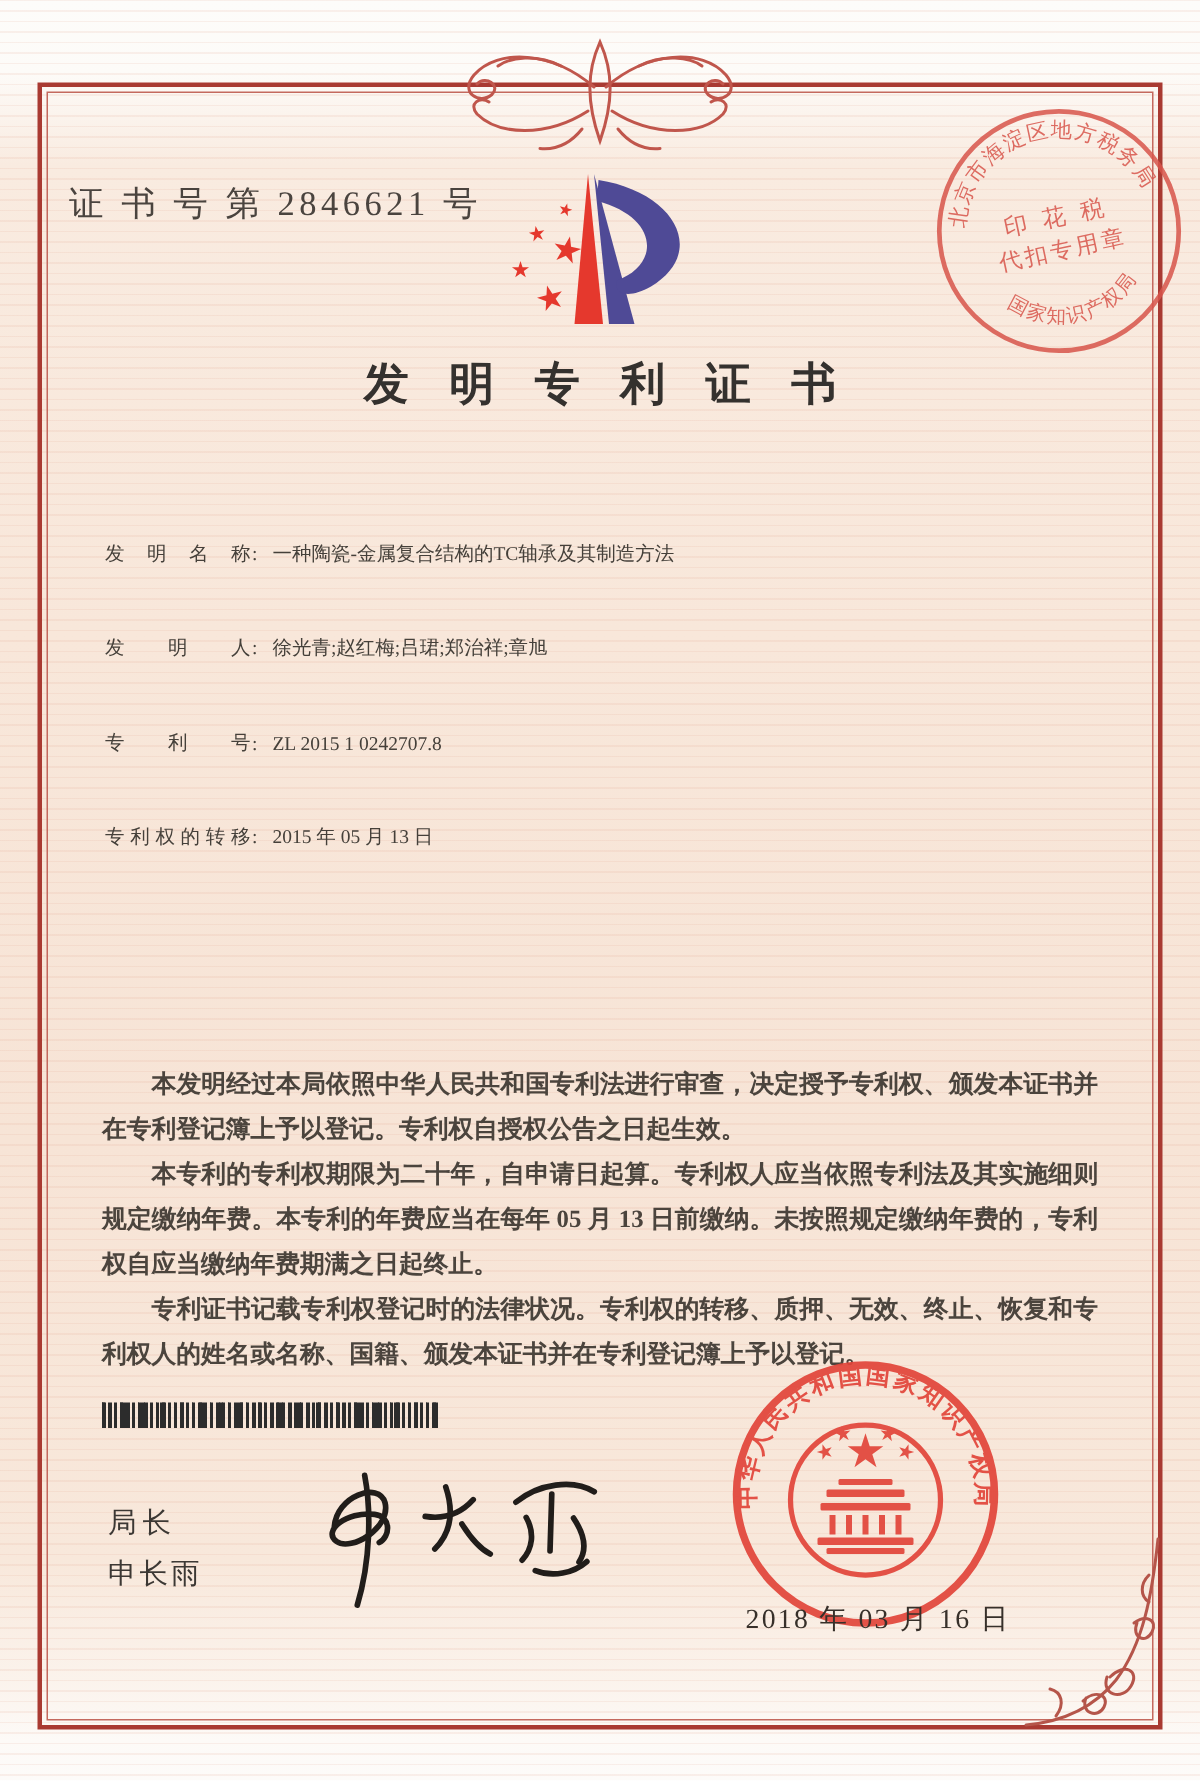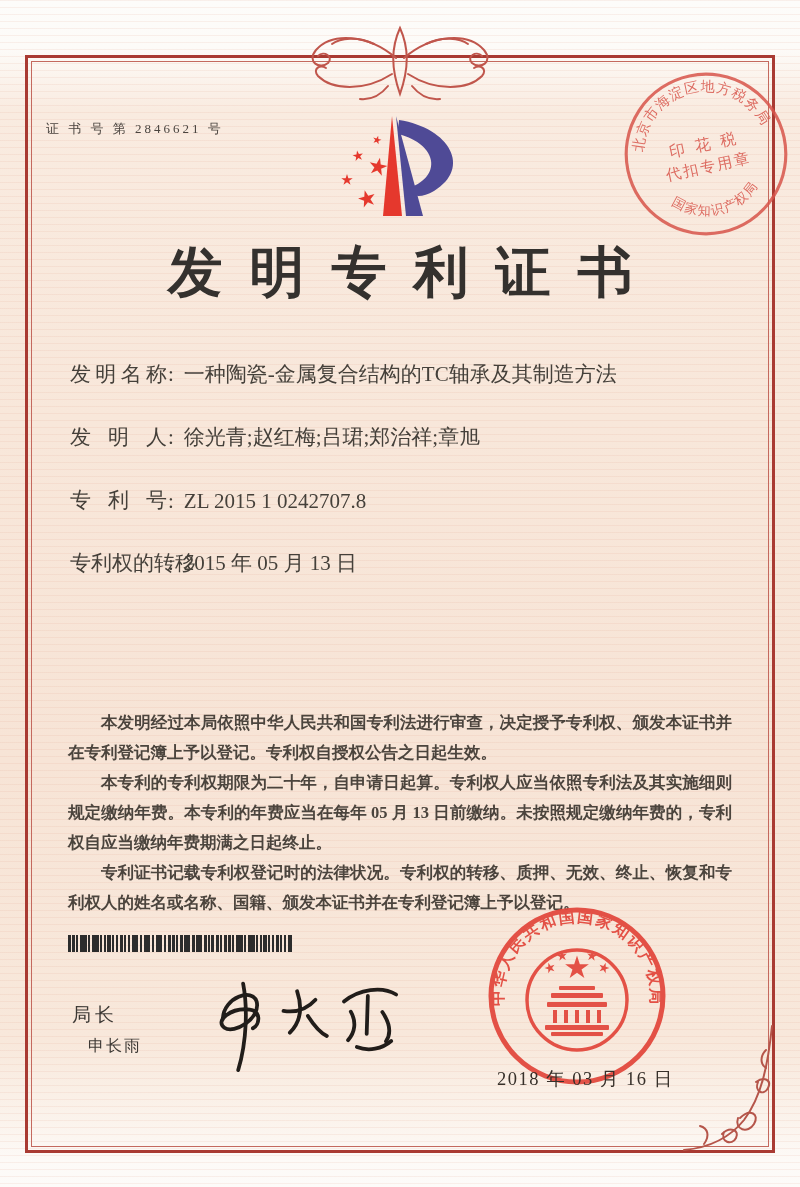--- a/index.html
+++ b/index.html
@@ -11,48 +11,48 @@
       linear-gradient(180deg,#fdfcfa 0px,#fdfbf8 48px,#f9ebe0 110px,#f8e7da 420px,#f7e4d6 760px,#f8e8db 1040px,#fbf3ec 1120px,#fdfaf7 1160px,#fdfbf9 1187px);
   }
   
   .frame{position:absolute;left:25px;top:55px;width:744px;height:1092px;border:3px solid #a93a32;}
   .frame-inner{position:absolute;left:3px;top:3px;right:3px;bottom:3px;border:1px solid #c4695e;}
   
   .top-ornament{position:absolute;left:270px;top:6px;width:260px;height:100px;}
   
   .corner-flourish{position:absolute;left:678px;top:1022px;width:100px;height:132px;}
   
-  .cert-no{position:absolute;left:46px;top:120px;font-size:13px;letter-spacing:3px;color:#4a443f;}
+  .cert-no{position:absolute;left:46px;top:120px;font-size:23px;letter-spacing:3px;color:#4a443f;}
   
   .logo{position:absolute;left:322px;top:90px;width:160px;height:140px;}
   
   .tax-seal{position:absolute;left:622px;top:70px;width:168px;height:168px;transform:rotate(-12deg);opacity:.85;}
   
-  .title{position:absolute;left:0;right:0;top:236px;text-align:center;font-size:55px;font-weight:600;
+  .title{position:absolute;left:0;right:0;top:236px;text-align:center;font-size:30px;font-weight:600;
          letter-spacing:27px;text-indent:27px;color:#34312e;}
   
-  .field{position:absolute;left:70px;right:60px;font-size:21px;color:#45403a;white-space:nowrap;}
+  .field{position:absolute;left:70px;right:60px;font-size:13px;color:#45403a;white-space:nowrap;}
   .f0{top:360px}.f1{top:423px}.f2{top:486px}.f3{top:549px}.f4{top:612px}.f5{top:675px}
   .flabel{display:inline-block;width:97px;text-align:justify;text-align-last:justify;vertical-align:bottom;}
   .fcolon{margin:0 10px 0 1px;}
   
   .paras{position:absolute;left:68px;top:708px;width:664px;font-size:16.5px;line-height:30px;
          color:#4b443d;text-align:justify;font-weight:bold;}
   .paras p{margin:0;text-indent:2em;}
   
   .barcode{position:absolute;left:68px;top:935px;width:224px;height:17px;
     background-image:
       repeating-linear-gradient(90deg,#2c2c2c 0 2px,rgba(0,0,0,0) 2px 4px),
       repeating-linear-gradient(90deg,#2c2c2c 0 1px,rgba(0,0,0,0) 1px 6px),
       repeating-linear-gradient(90deg,#2c2c2c 0 3px,rgba(0,0,0,0) 3px 13px);
   }
   
   .director-title{position:absolute;left:72px;top:1002px;font-size:19px;letter-spacing:4px;color:#3c3834;
                   font-family:Liberation Serif, serif;}
-  .director-name{position:absolute;left:88px;top:1036px;font-size:16px;letter-spacing:2px;color:#3c3834;
+  .director-name{position:absolute;left:72px;top:1036px;font-size:19px;letter-spacing:2px;color:#3c3834;
                  font-family:"Liberation Sans","DejaVu Sans",sans-serif;}
   .signature{position:absolute;left:198px;top:972px;width:210px;height:100px;}
   .big-seal{position:absolute;left:487px;top:906px;width:180px;height:180px;opacity:.92;}
   .issue-date{position:absolute;left:497px;top:1066px;font-size:18.5px;letter-spacing:1.5px;color:#37302a;z-index:5;}
   text{font-family:"Liberation Serif","DejaVu Serif",serif;}
 </style>
 </head>
 <body>
 
 <div class="page">

